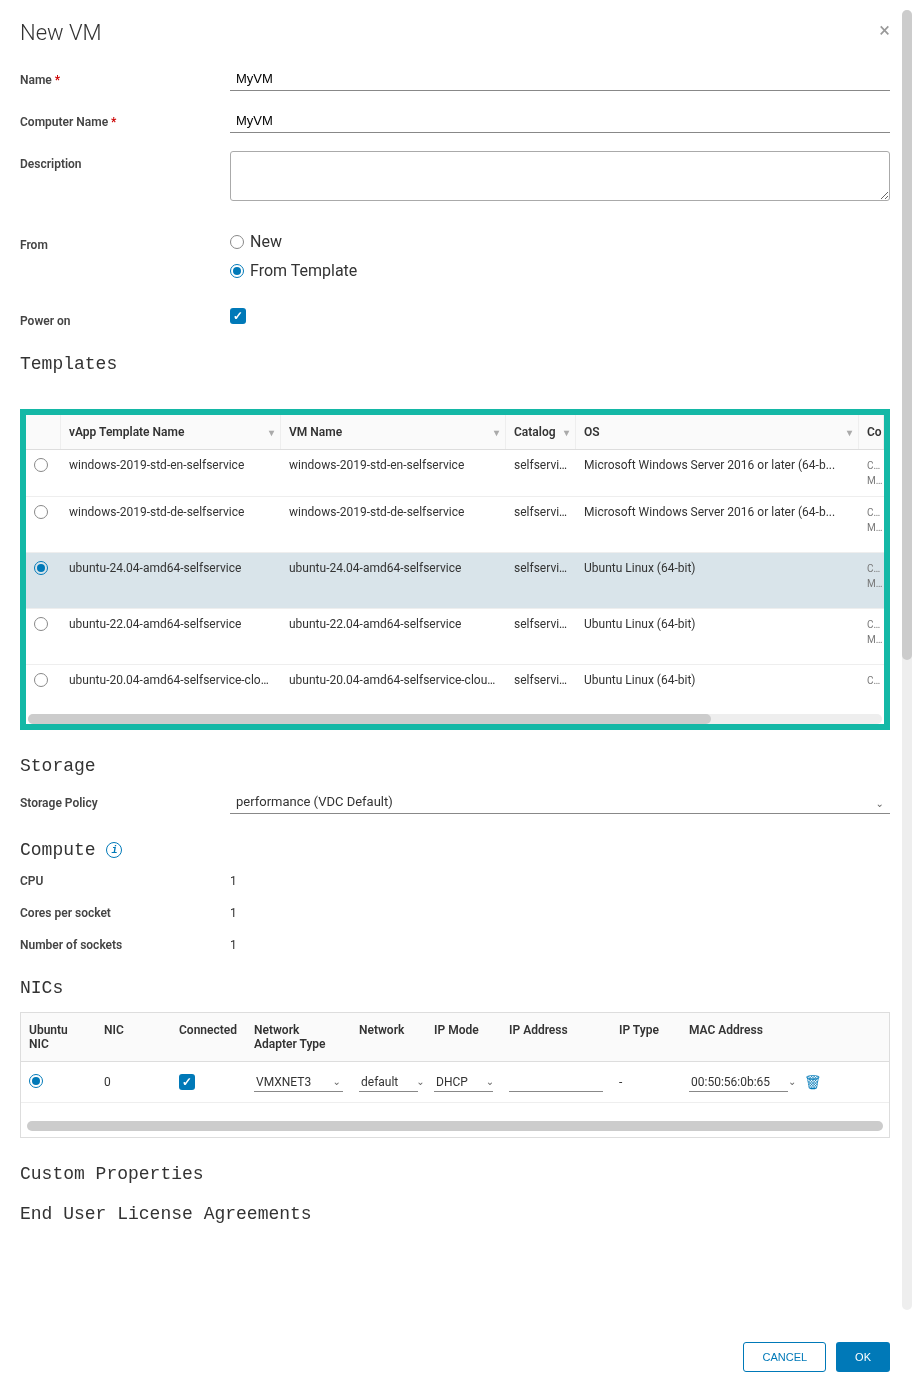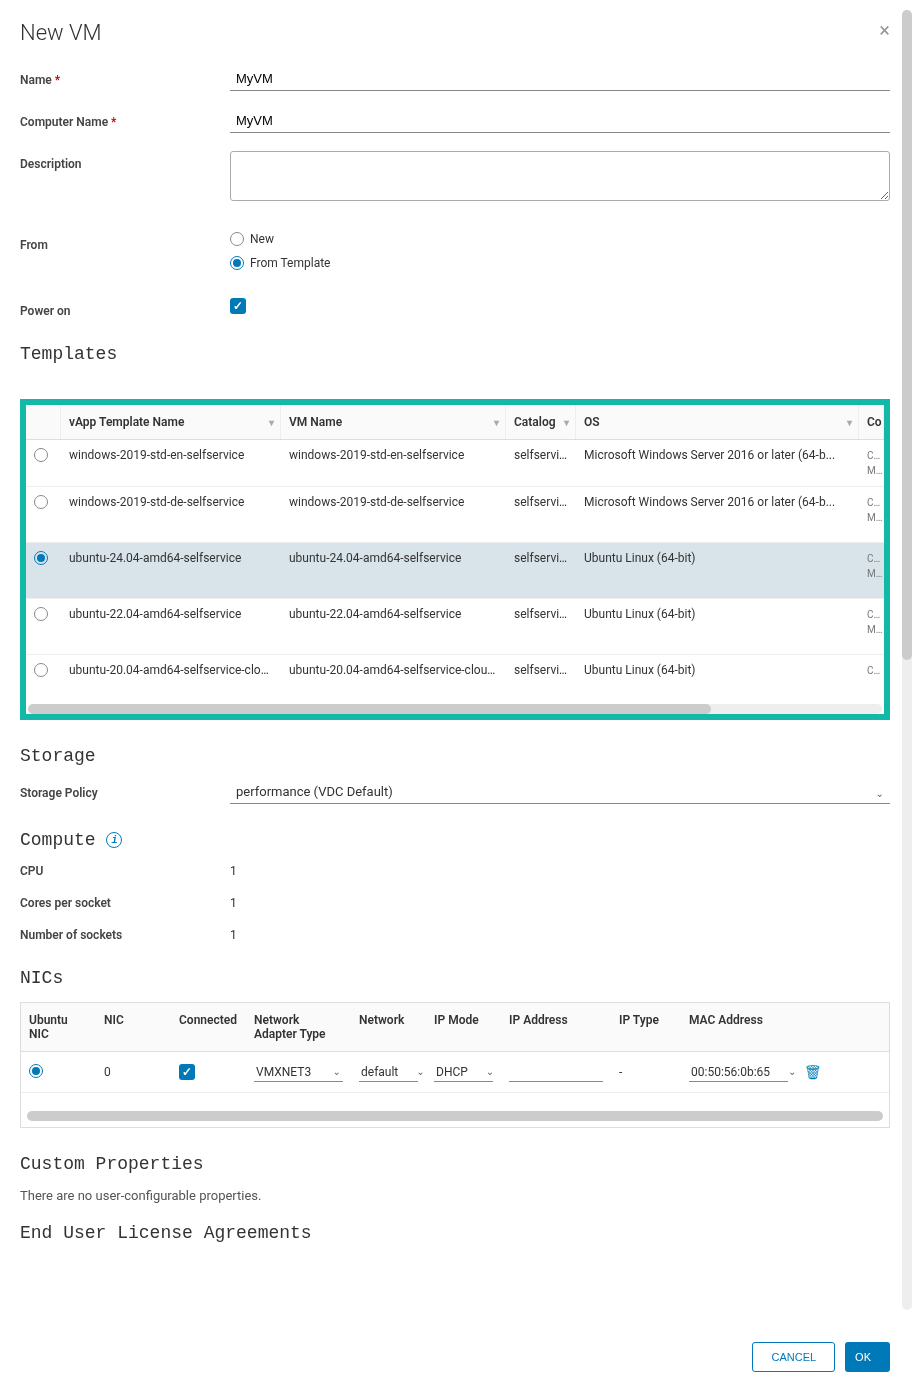--- a/index.html
+++ b/index.html
@@ -6,21 +6,21 @@
 body { font-family: -apple-system, BlinkMacSystemFont, "Segoe UI", Roboto, Helvetica, Arial, sans-serif; font-size: 13px; color: #333; background: #fff; }
 .dialog { width: 918px; height: 1390px; position: relative; padding: 20px 28px 20px 20px; overflow: hidden; }
 .close-x { position: absolute; top: 20px; right: 28px; color: #999; cursor: pointer; font-size: 20px; line-height: 1; }
 h1 { font-size: 22px; font-weight: 300; margin-bottom: 22px; }
 .form-row { display: flex; margin-bottom: 18px; align-items: flex-start; }
 .form-label { width: 210px; font-weight: 600; font-size: 12px; color: #444; padding-top: 6px; }
 .req { color: #c00; }
 .form-field { flex: 1; }
 input[type="text"].underline { width: 100%; border: none; border-bottom: 1px solid #888; padding: 4px 6px; font-size: 13px; outline: none; }
 textarea.desc { width: 100%; min-height: 50px; border: 1px solid #aaa; border-radius: 3px; resize: both; padding: 6px; font-family: inherit; font-size: 13px; }
-.radio-row { display: flex; align-items: center; gap: 6px; margin-bottom: 10px; font-size: 12px; }
+.radio-row { display: flex; align-items: center; gap: 6px; margin-bottom: 10px; font-size: 16px; }
 .radio { width: 14px; height: 14px; border: 1px solid #888; border-radius: 50%; display: inline-flex; align-items: center; justify-content: center; }
 .radio.checked { border-color: #0079b8; }
 .radio.checked::after { content: ""; width: 8px; height: 8px; background: #0079b8; border-radius: 50%; }
 .checkbox { width: 16px; height: 16px; border-radius: 3px; display: inline-flex; align-items: center; justify-content: center; background: #0079b8; color: #fff; font-size: 12px; }
 .checkbox::after { content: "✓"; font-weight: bold; }
 h2 { font-size: 18px; font-weight: 400; margin: 26px 0 14px; font-family: Liberation Mono, monospace; }
 .info-icon { display: inline-flex; width: 16px; height: 16px; border: 1px solid #0079b8; border-radius: 50%; color: #0079b8; align-items: center; justify-content: center; font-size: 10px; font-style: italic; font-weight: bold; vertical-align: middle; }
 
 
 .tmpl-table { border: 6px solid #14b8a6; width: 100%; overflow: hidden; margin-top: 35px; }
@@ -71,21 +71,21 @@
 .nic-row{display:flex;align-items:center;border-bottom:1px solid #eee;}
 .mini-select{display:inline-flex;align-items:center;gap:18px;border-bottom:1px solid #888;padding:2px 2px;width:100%;cursor:pointer;justify-content:space-between;}
 .ip-input{width:100%;border:none;border-bottom:1px solid #888;padding:2px 0;}
 .trash{color:#0079b8;cursor:pointer;font-size:14px;}
 .hscroll2{height:10px;background:#ccc;border-radius:5px;margin:18px 6px 6px;}
 .empty-msg{font-size:13px;color:#555;}
 
 .footer{position:absolute;bottom:18px;right:28px;display:flex;gap:10px;}
 .btn{padding:8px 18px;font-size:11px;border-radius:3px;cursor:pointer;border:1px solid transparent;}
 .btn-outline{border-color:#0079b8;color:#0079b8;background:#fff;}
-.btn-primary{background:#0079b8;color:#fff;padding-left:9px;}
+.btn-primary{background:#0079b8;color:#fff;}
 .inner-scroll{position:absolute;top:10px;right:6px;bottom:80px;width:10px;background:#eee;border-radius:5px;}
 .inner-scroll::after{content:"";position:absolute;left:0;top:0;width:100%;height:50%;background:#ccc;border-radius:5px;}
 </style>
 </head>
 <body>
 
 <div class="dialog">
   <div class="inner-scroll"></div>
   <span class="close-x">×</span>
   <h1>New VM</h1>
@@ -239,21 +239,20 @@
       <div class="td nc-mac"><div class="mini-select">
             <span>00:50:56:0b:65</span>
             <span class="chev">⌄</span>
           </div></div>
       <div class="td nc-del"><span class="trash">🗑</span></div>
     </div>
     <div class="hscroll2"></div>
   </div>
 
   <h2>Custom Properties</h2>
-  <p class="empty-msg">There are no user-configurable properties.</p>
 
   <h2 style="margin-top:20px;">End User License Agreements</h2>
 
   <div class="footer">
     <button class="btn btn-outline">CANCEL</button>
     <button class="btn btn-primary">OK</button>
   </div>
 </div>
 
 </body></html>

